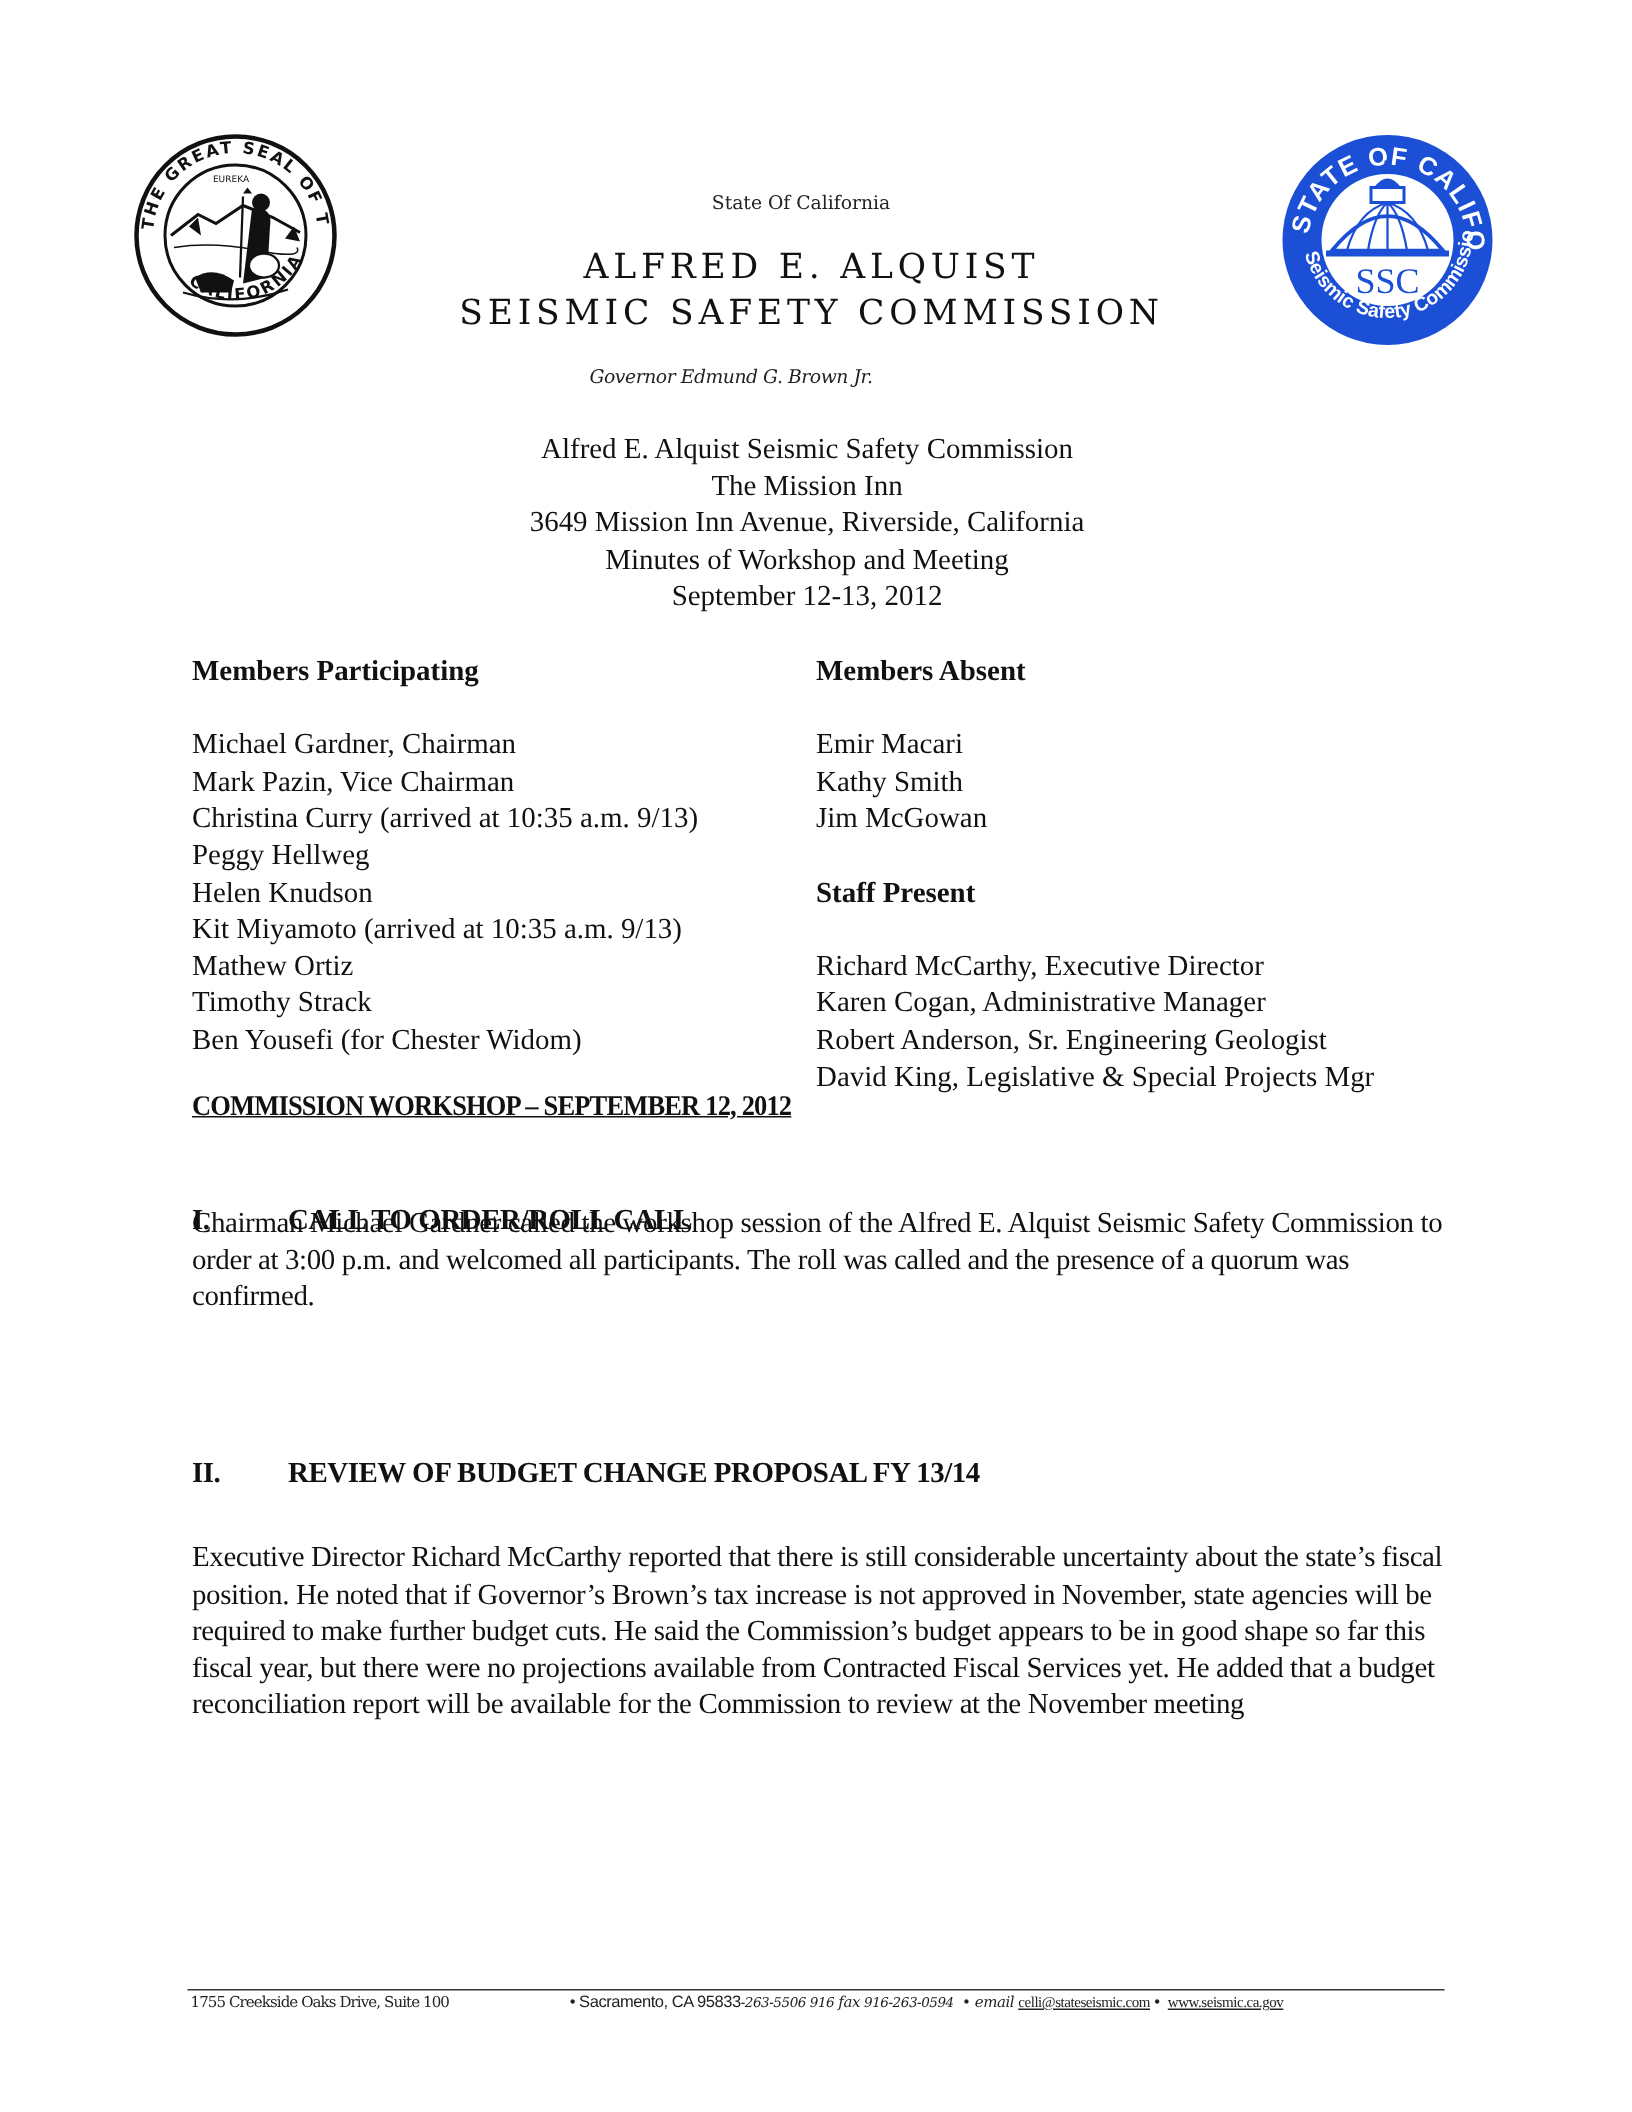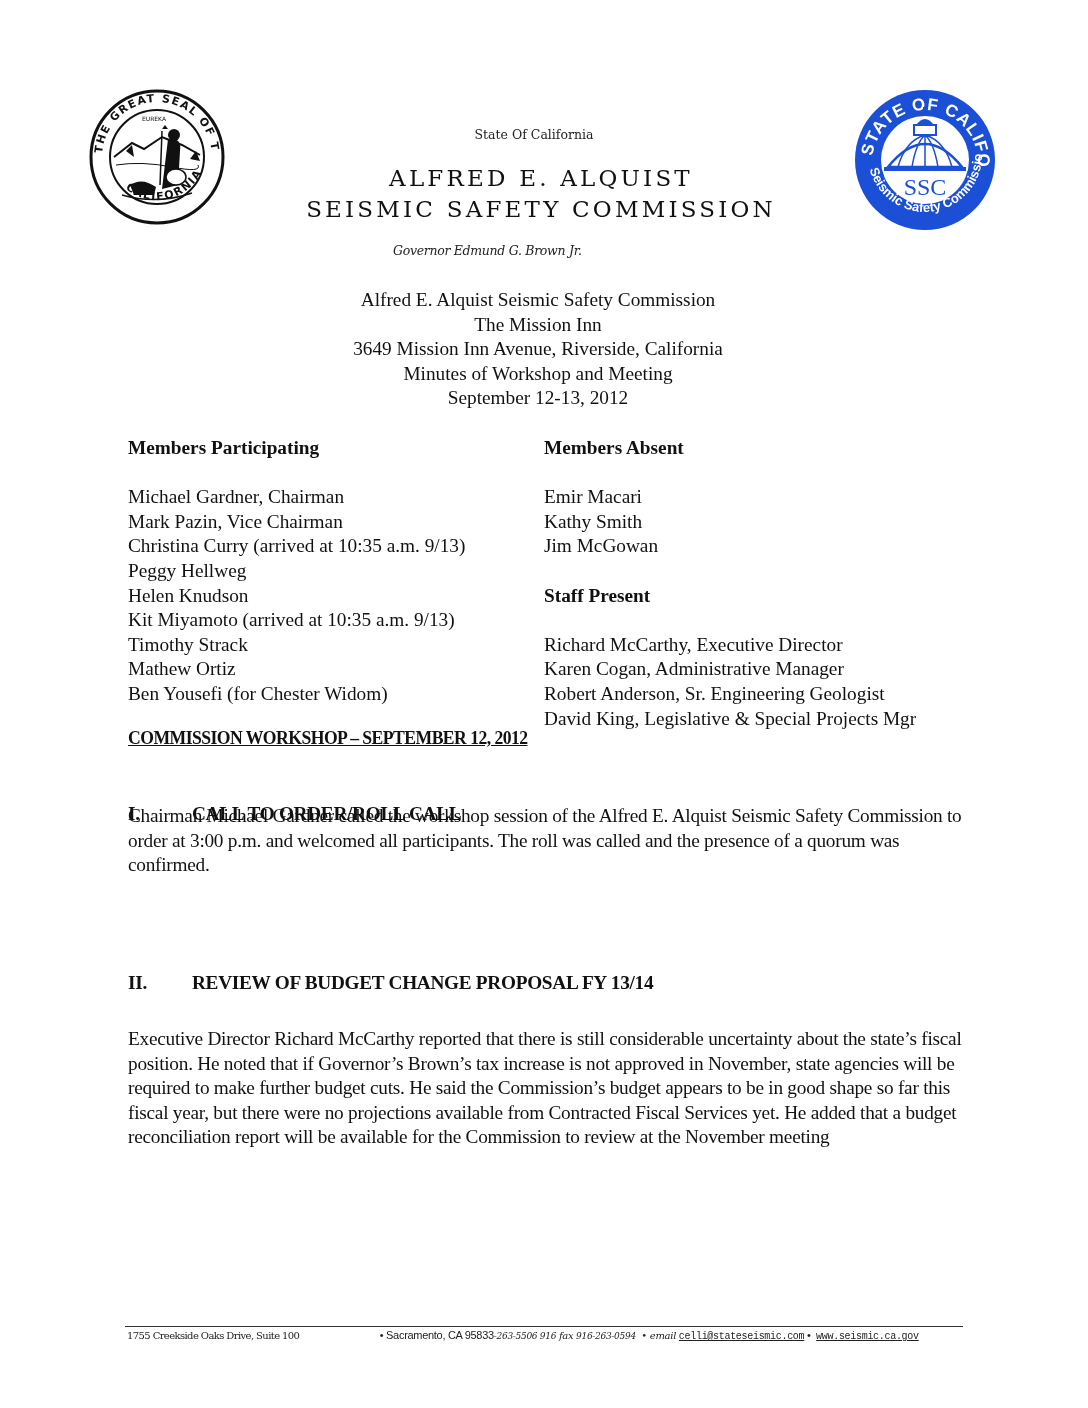--- a/index.html
+++ b/index.html
@@ -24,21 +24,21 @@
     .sec2 { left: 128px; top: 972px; width: 800px; height: 26px; }
     .para { left: 128px; width: 840px; font-size: 19.3px; line-height: 24.6px; letter-spacing: -0.25px; }
     .p1 { top: 804px; }
     .p2 { top: 1027px; }
     .footer-rule { left: 125px; top: 1326px; width: 838px; height: 1px; background: #333; }
     .footer { left: 127px; top: 1329px; width: 840px; font-family: "Liberation Sans Narrow", "Liberation Sans", sans-serif; font-size: 11px; color: #222; white-space: nowrap; letter-spacing: -0.3px; }
     .footer span { display: inline-block; }
     .f-addr { font-family: "DejaVu Serif", serif; font-size: 10px; letter-spacing: -0.6px; width: 250px; }
     .f-city { font-size: 11px; }
     .f-phone { font-family: "DejaVu Serif", serif; font-size: 9px; font-style: italic; }
-    .f-link { text-decoration: underline; font-family: Liberation Mono, monospace; font-size: 10px; text-align: center; }
+    .f-link { text-decoration: underline; font-family: Liberation Serif, serif; font-size: 10px; text-align: center; }
     .f-label { font-style: italic; font-family: "DejaVu Serif", serif; font-size: 10px; }
   </style>
 </head>
 <body>
 
 <div class="abs seal-left">
   <svg width="150" height="140" viewBox="0 0 150 140">
     <defs>
       <path id="ringTop" d="M 20 72 A 55 55 0 0 1 130 72"></path>
       <path id="ringBot" d="M 28 82 A 50 50 0 0 0 122 82"></path>
@@ -107,22 +107,22 @@
 
 <div class="abs col col-left">
   <div class="bold">Members Participating</div>
   <div class="spacer"></div>
   <div>Michael Gardner, Chairman</div>
   <div>Mark Pazin, Vice Chairman</div>
   <div>Christina Curry (arrived at 10:35 a.m. 9/13)</div>
   <div>Peggy Hellweg</div>
   <div>Helen Knudson</div>
   <div>Kit Miyamoto (arrived at 10:35 a.m. 9/13)</div>
+  <div>Mathew Ortiz</div>
   <div>Timothy Strack</div>
-  <div>Mathew Ortiz</div>
   <div>Ben Yousefi (for Chester Widom)</div>
 </div>
 
 <div class="abs col col-right">
   <div class="bold">Members Absent</div>
   <div class="spacer"></div>
   <div>Emir Macari</div>
   <div>Kathy Smith</div>
   <div>Jim McGowan</div>
   <div class="spacer"></div>

